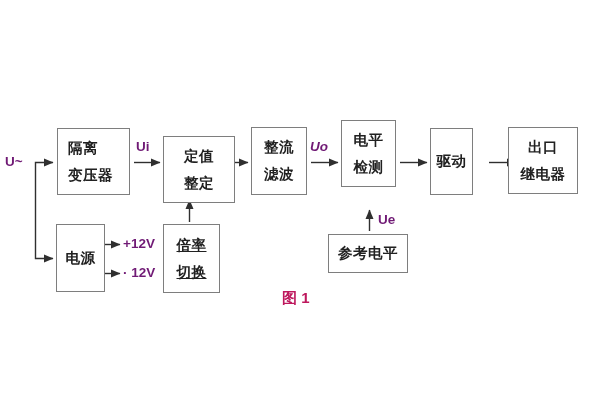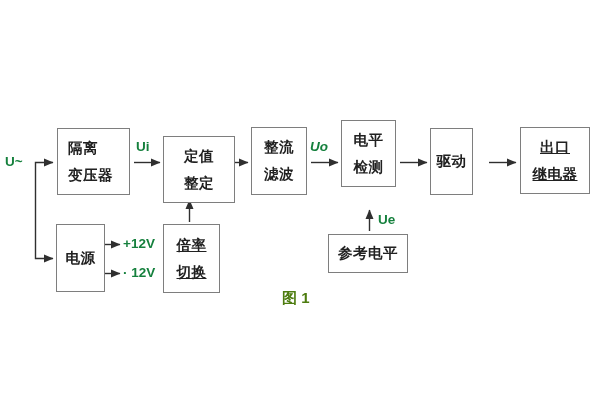--- a/index.html
+++ b/index.html
@@ -43,30 +43,30 @@
   }
   .box.pad-left {
     align-items: flex-start;
     padding-left: 10px;
   }
   .lbl {
     position: absolute;
     font-size: 13.5px;
     font-weight: 600;
     line-height: 1;
-    color: #15803d;
+    color: #701a75;
     white-space: nowrap;
   }
   .caption {
     position: absolute;
     left: 282px;
     top: 289px;
     font-size: 15px;
     font-weight: 600;
-    color: #4d7c0f;
+    color: #be185d;
     white-space: nowrap;
   }
 </style>
 </head>
 <body>
 
 <div class="canvas">
 
   <svg class="connectors" viewBox="0 0 600 400" xmlns="http://www.w3.org/2000/svg">
     <defs>
@@ -114,21 +114,21 @@
 
   <div class="box" style="left:341px; top:120px; width:55px; height:67px;">
     <span>电平</span>
     <span>检测</span>
   </div>
 
   <div class="box single" style="left:430px; top:128px; width:43px; height:67px;">
     <span>驱动</span>
   </div>
 
-  <div class="box" style="left:520px; top:127px; width:70px; height:67px;text-decoration:underline;">
+  <div class="box" style="left:508px; top:127px; width:70px; height:67px;">
     <span>出口</span>
     <span>继电器</span>
   </div>
 
   <div class="box single" style="left:56px; top:224px; width:49px; height:68px;">
     <span>电源</span>
   </div>
 
   <div class="box" style="left:163px; top:224px; width:57px; height:69px;text-decoration:underline;">
     <span>倍率</span>

